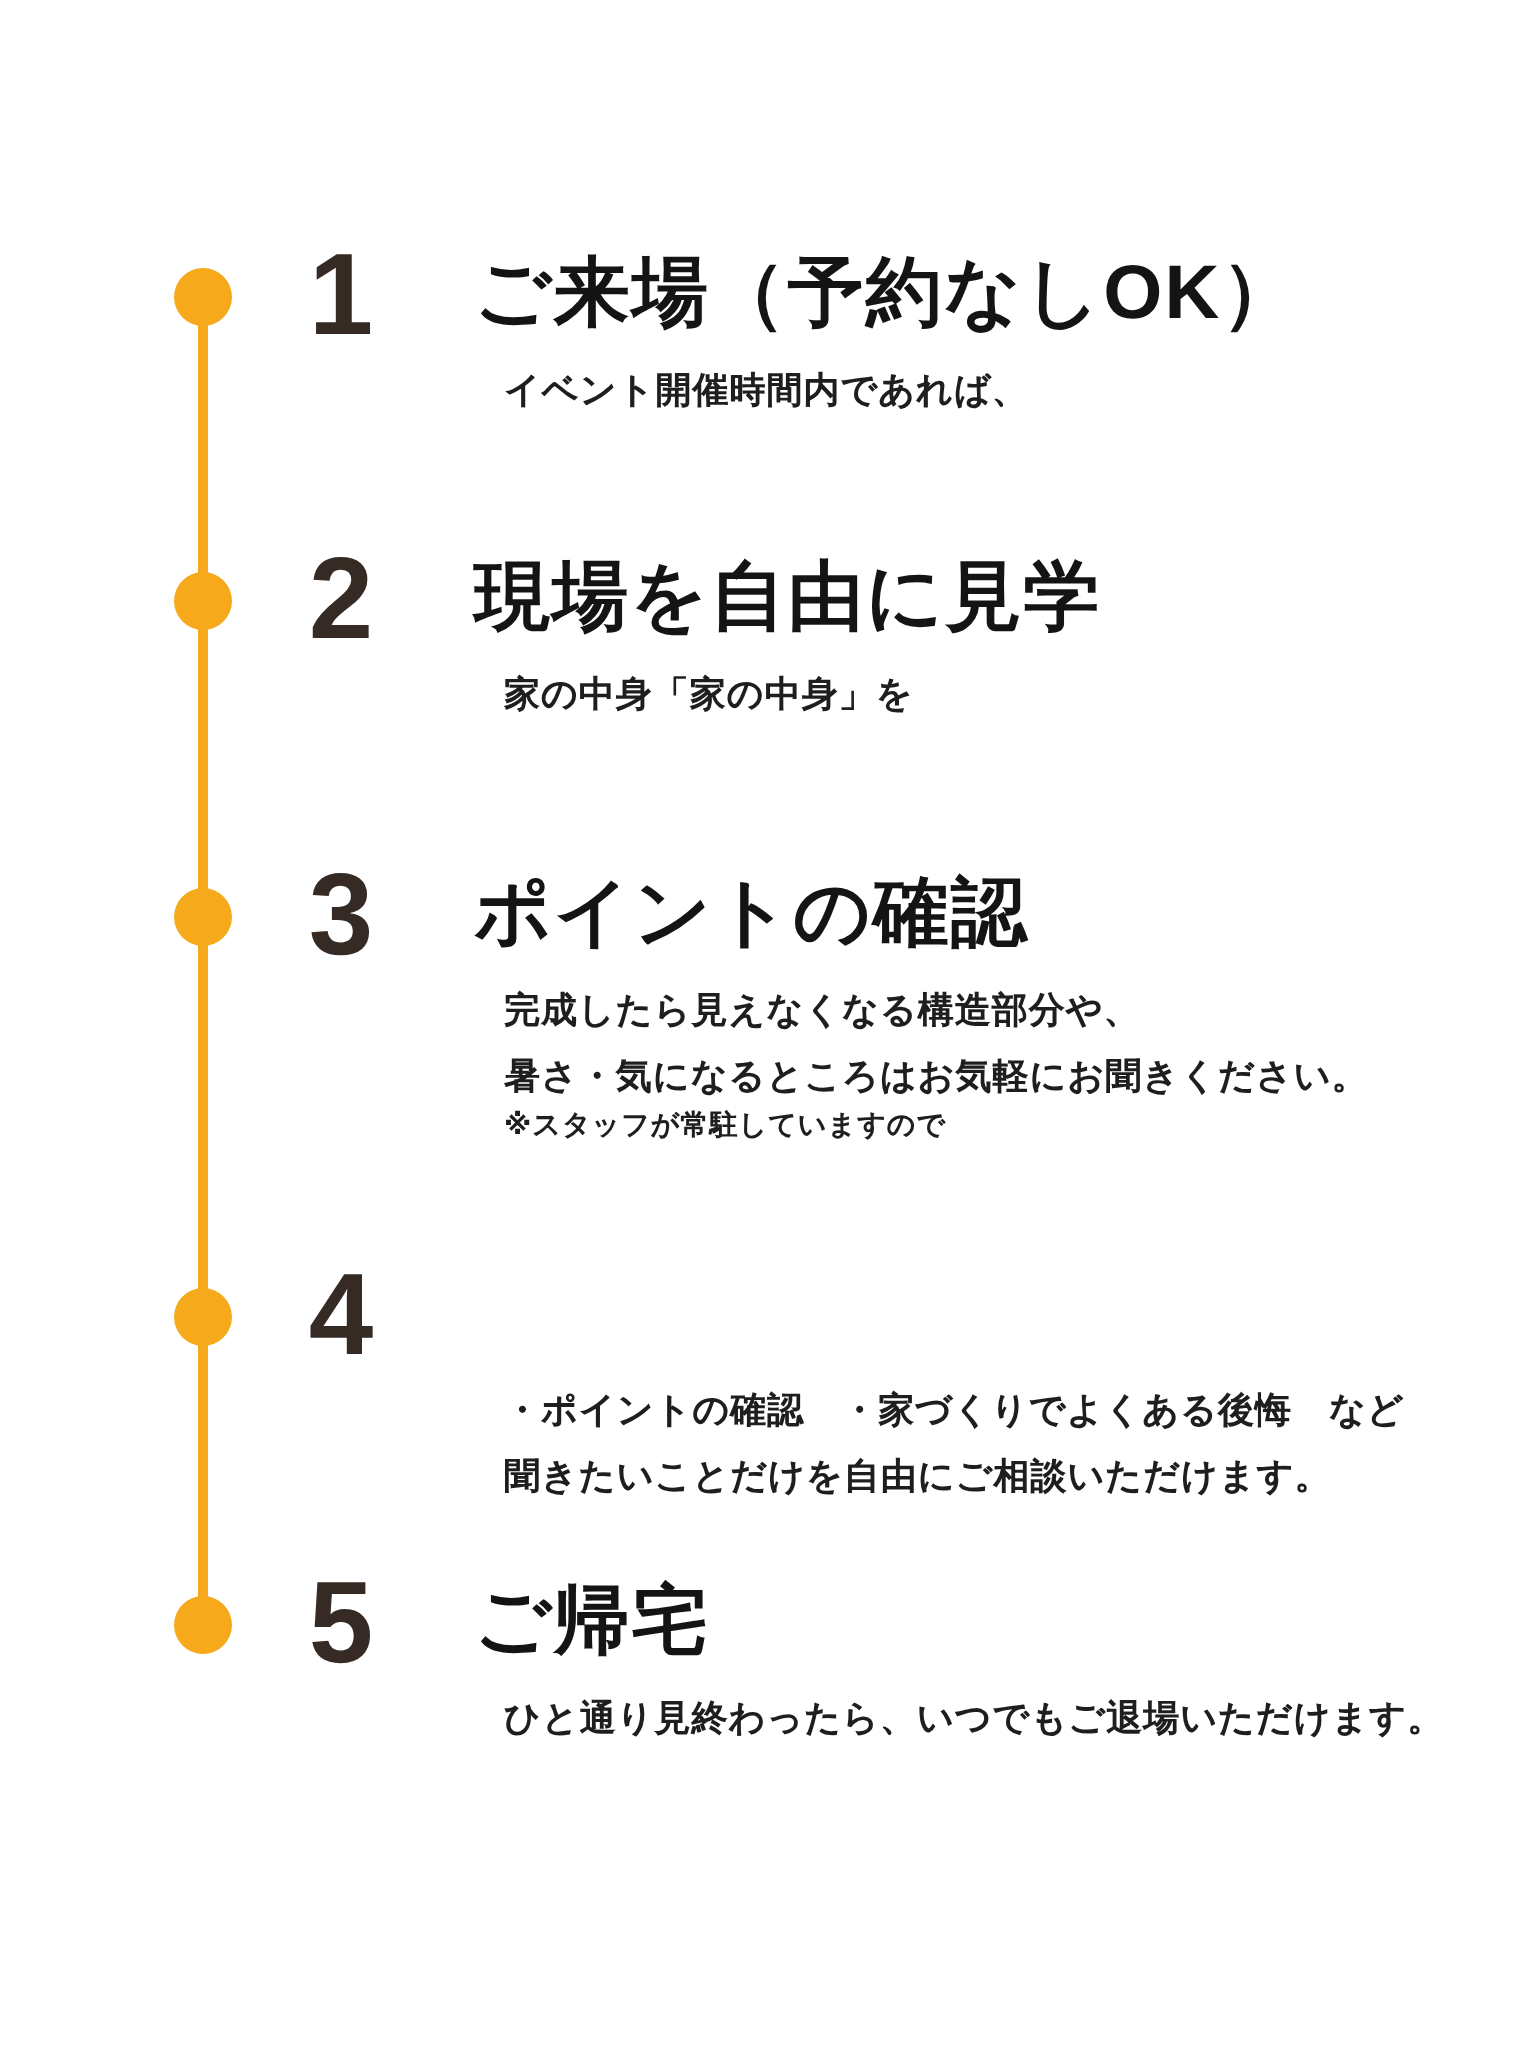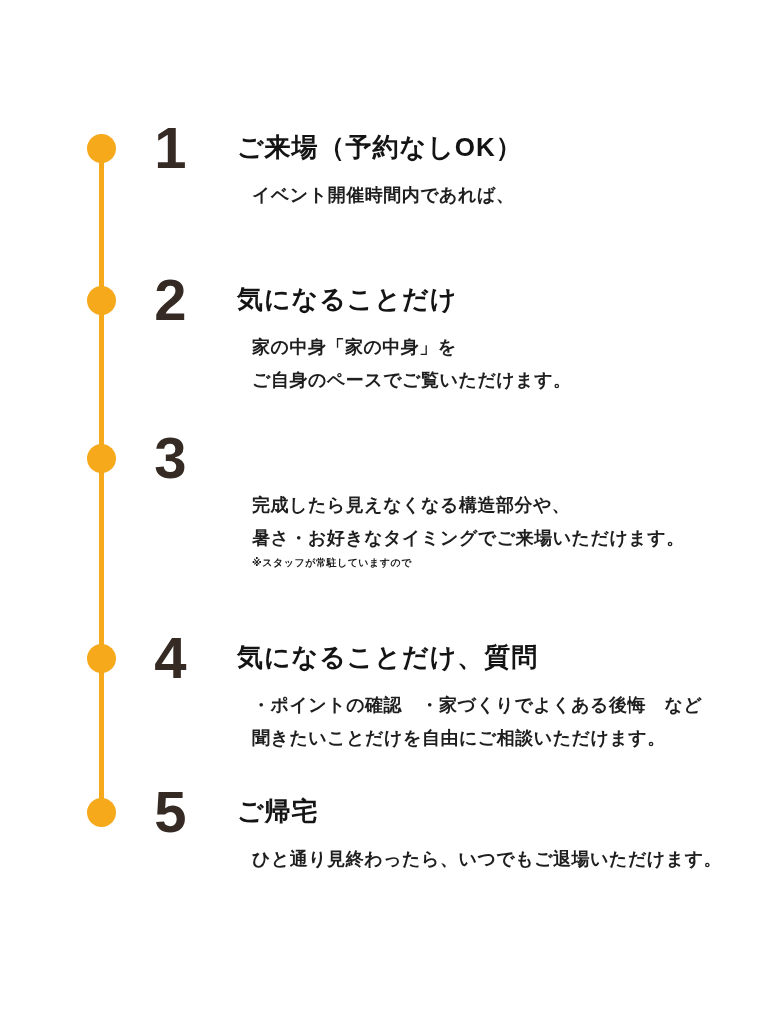--- a/index.html
+++ b/index.html
@@ -52,42 +52,42 @@
     width: 50px;
     text-align: center;
     font-size: 58px;
     font-weight: 700;
     color: var(--number-color, #352B24);
     line-height: 1;
     letter-spacing: -1px;
   }
   .step-title {
     margin-left: 42px;
-    font-size: 26px;
+    font-size: 38px;
     font-weight: 700;
     color: var(--title-color, #141414);
     letter-spacing: 1px;
     line-height: 1.2;
   }
   .step-desc {
     position: absolute;
     left: 252px;
     top: 31px;
     font-size: 18px;
     font-weight: 700;
     line-height: 33px;
     letter-spacing: 0.5px;
     color: var(--text-color, #1E1E1E);
     white-space: nowrap;
   }
   .step-note {
     position: absolute;
     left: 252px;
     top: 92px;
-    font-size: 10px;
+    font-size: 14px;
     font-weight: 700;
     line-height: 25px;
     letter-spacing: 0.5px;
     color: var(--text-color, #1E1E1E);
     white-space: nowrap;
   }
 </style>
 </head>
 <body>
 
@@ -103,48 +103,47 @@
     <div class="step-desc">
           <div>イベント開催時間内であれば、</div>
         </div>
 
   </div>
 
   <div class="step" style="top: 300px;">
     <span class="dot"></span>
     <div class="step-head">
       <span class="step-number">2</span>
-      <span class="step-title">気になることだけ</span>
+      <span class="step-title">現場を自由に見学</span>
     </div>
     <div class="step-desc">
           <div>家の中身「家の中身」を</div>
-          <div>ご自身のペースでご覧いただけます。</div>
         </div>
 
   </div>
 
   <div class="step" style="top: 458px;">
     <span class="dot"></span>
     <div class="step-head">
       <span class="step-number">3</span>
+      <span class="step-title">ポイントの確認</span>
     </div>
     <div class="step-desc">
           <div>完成したら見えなくなる構造部分や、</div>
-          <div>暑さ・お好きなタイミングでご来場いただけます。</div>
+          <div>暑さ・気になるところはお気軽にお聞きください。</div>
         </div>
     <div class="step-note">
           <div>※スタッフが常駐していますので</div>
         </div>
   </div>
 
   <div class="step" style="top: 658px;">
     <span class="dot"></span>
     <div class="step-head">
       <span class="step-number">4</span>
-      <span class="step-title">気になることだけ、質問</span>
     </div>
     <div class="step-desc">
           <div>・ポイントの確認　・家づくりでよくある後悔　など</div>
           <div>聞きたいことだけを自由にご相談いただけます。</div>
         </div>
 
   </div>
 
   <div class="step" style="top: 812px;">
     <span class="dot"></span>

